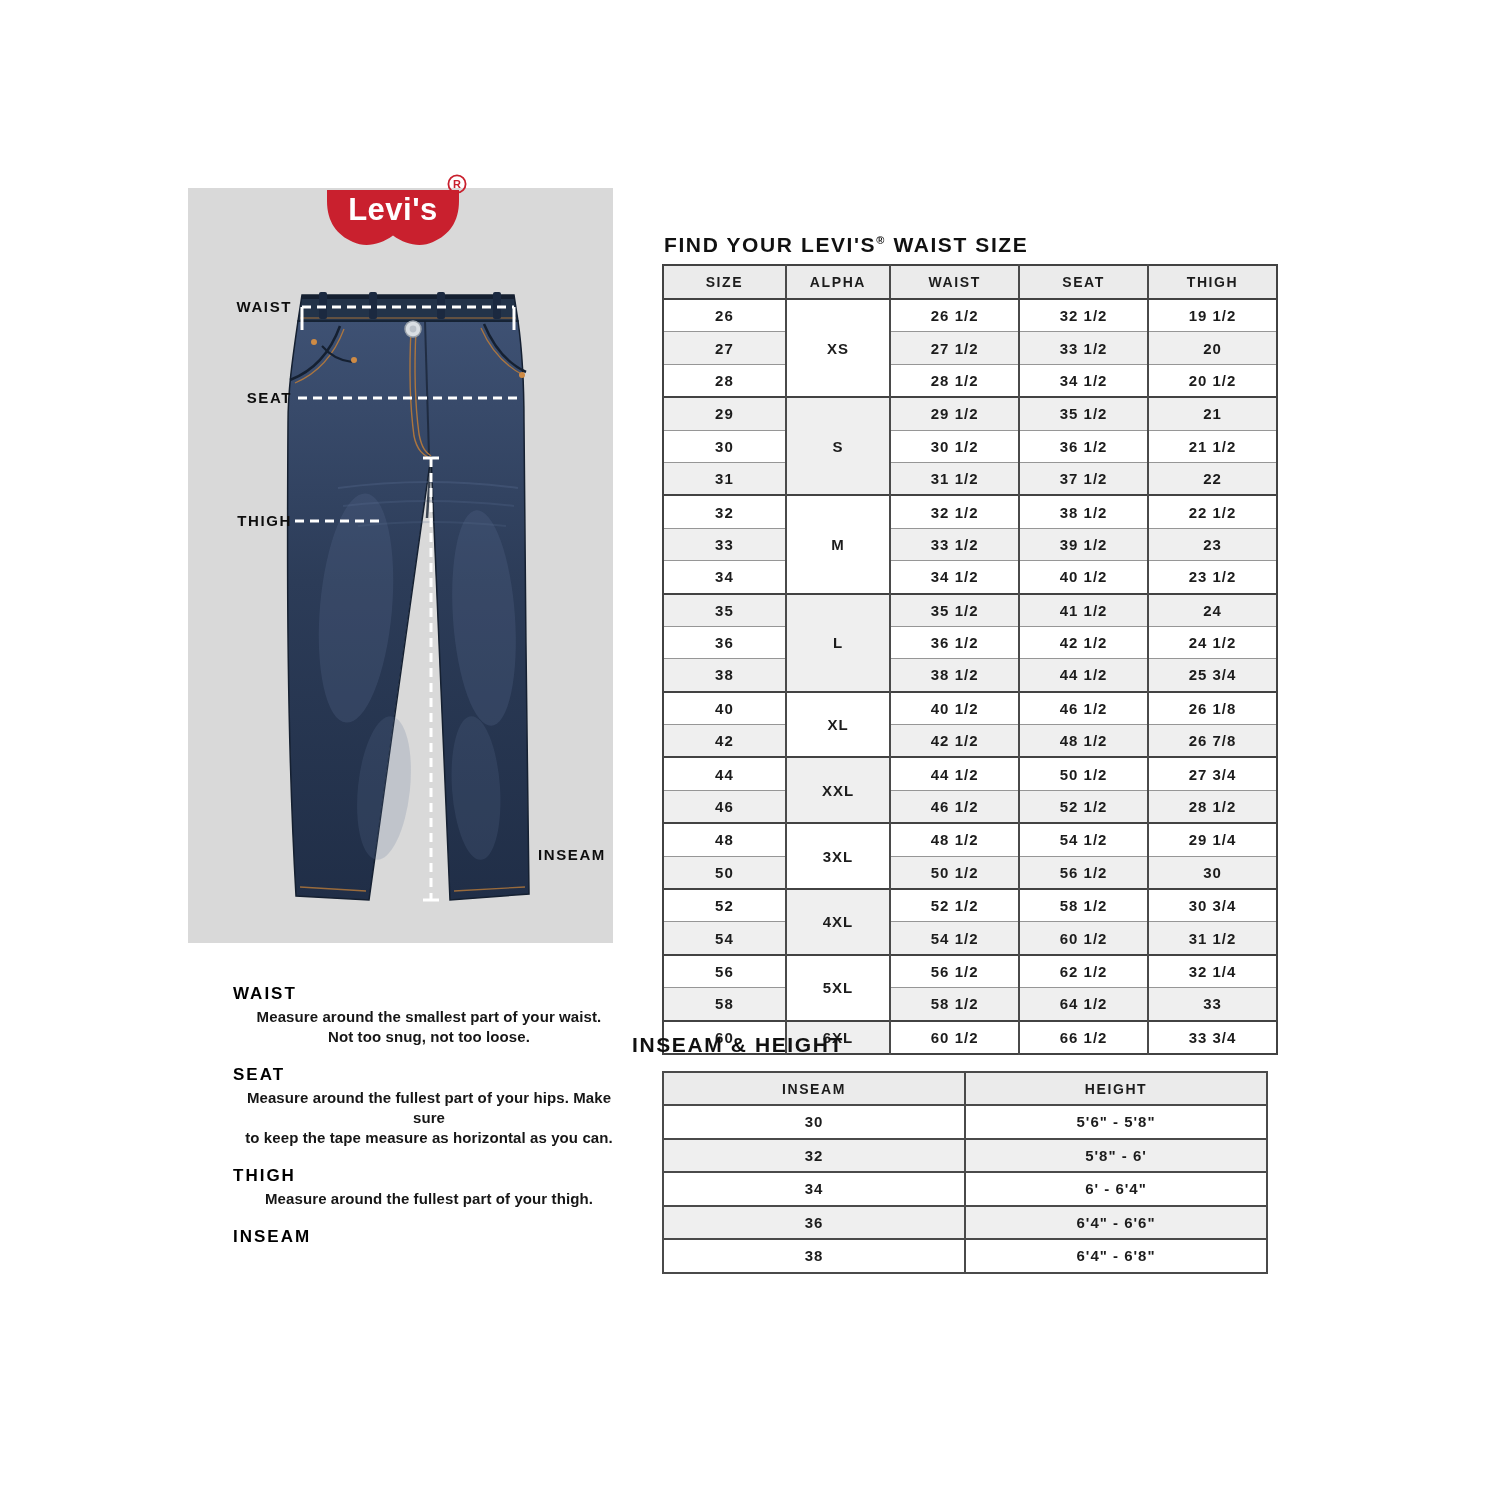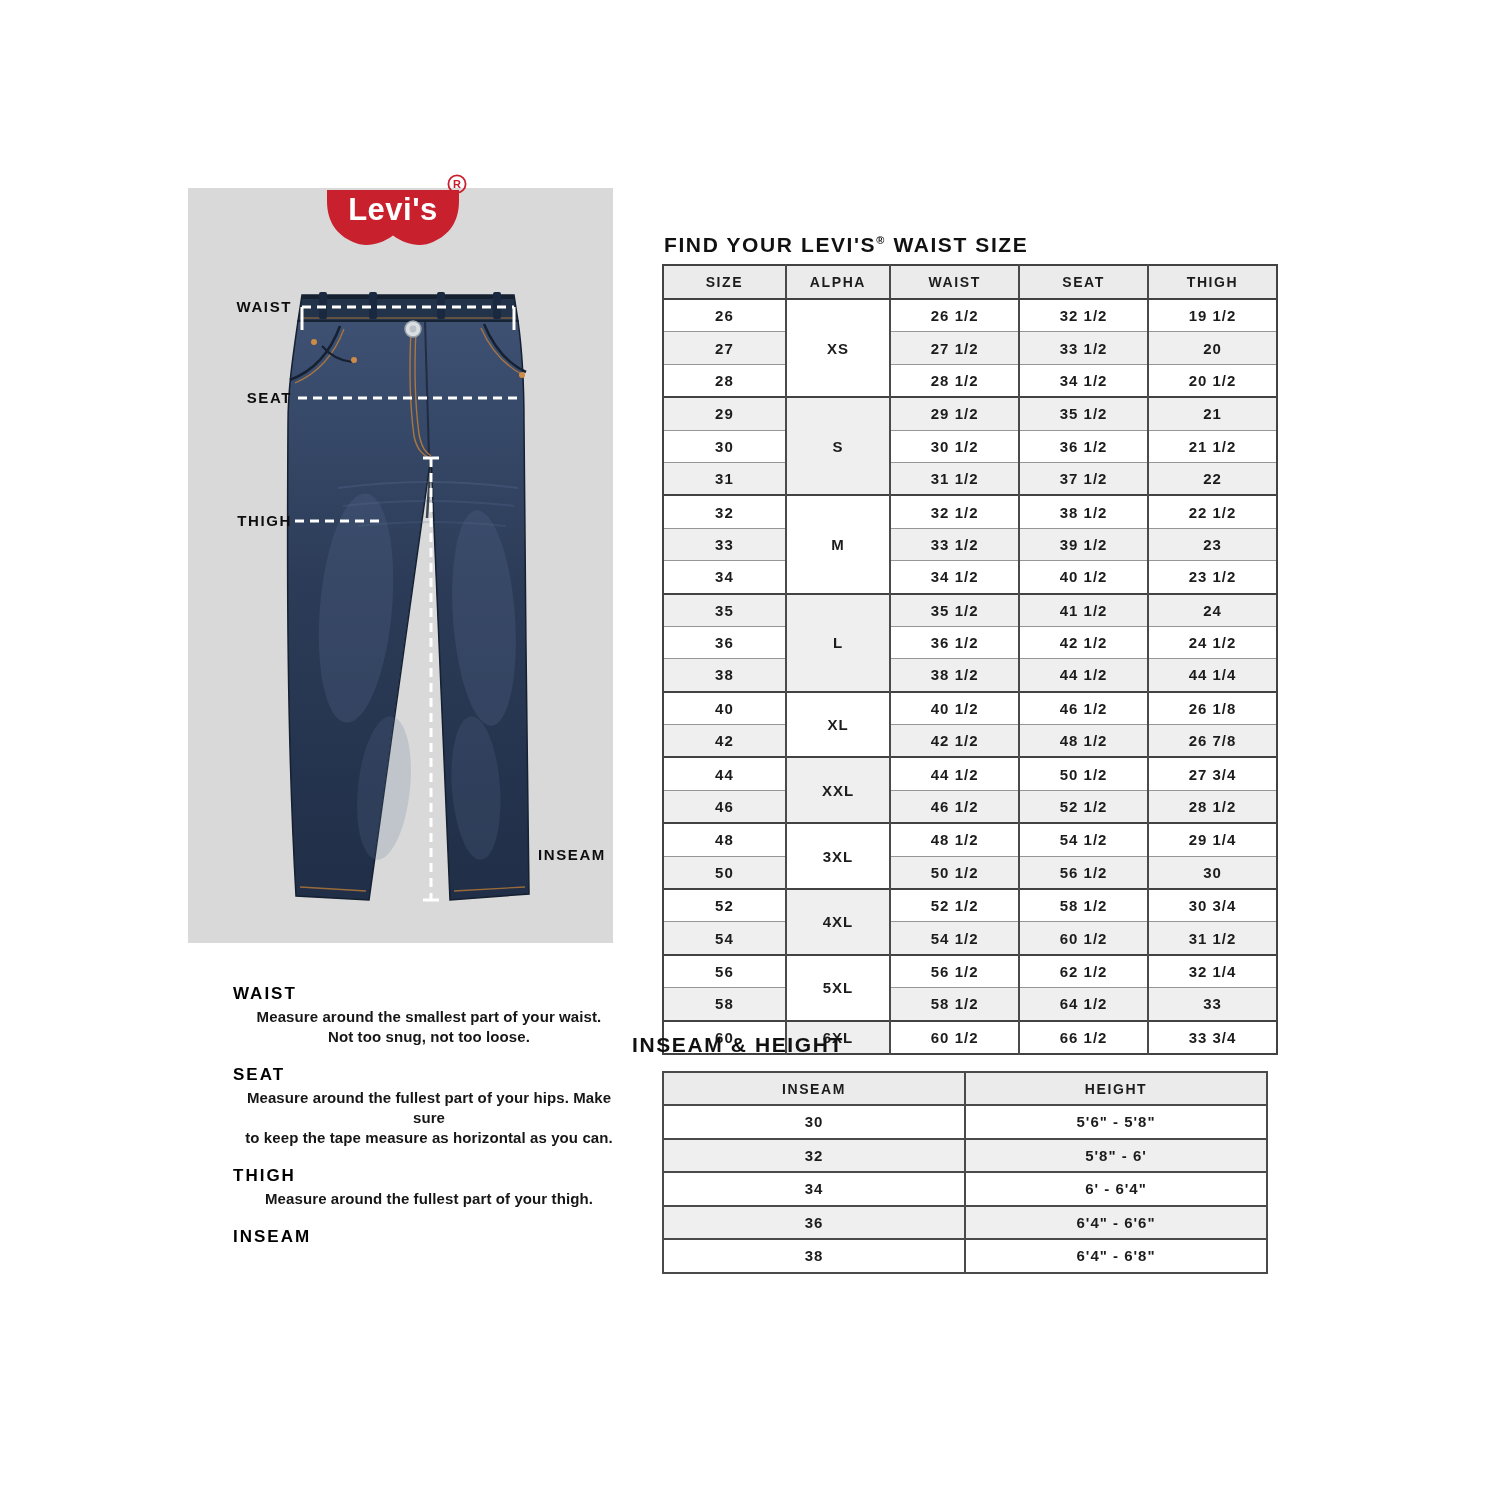--- a/index.html
+++ b/index.html
@@ -237,21 +237,21 @@
         <tr class="">
           <td>36</td>
           <td>36 1/2</td>
           <td>42 1/2</td>
           <td>24 1/2</td>
         </tr>
         <tr class="shade ">
           <td>38</td>
           <td>38 1/2</td>
           <td>44 1/2</td>
-          <td>44 1/4</td>
+          <td>25 3/4</td>
         </tr>
         <tr class="group-start">
           <td>40</td>
           <td class="alpha" rowspan="2">XL</td>
           <td>40 1/2</td>
           <td>46 1/2</td>
           <td>26 1/8</td>
         </tr>
         <tr class="shade ">
           <td>42</td>

